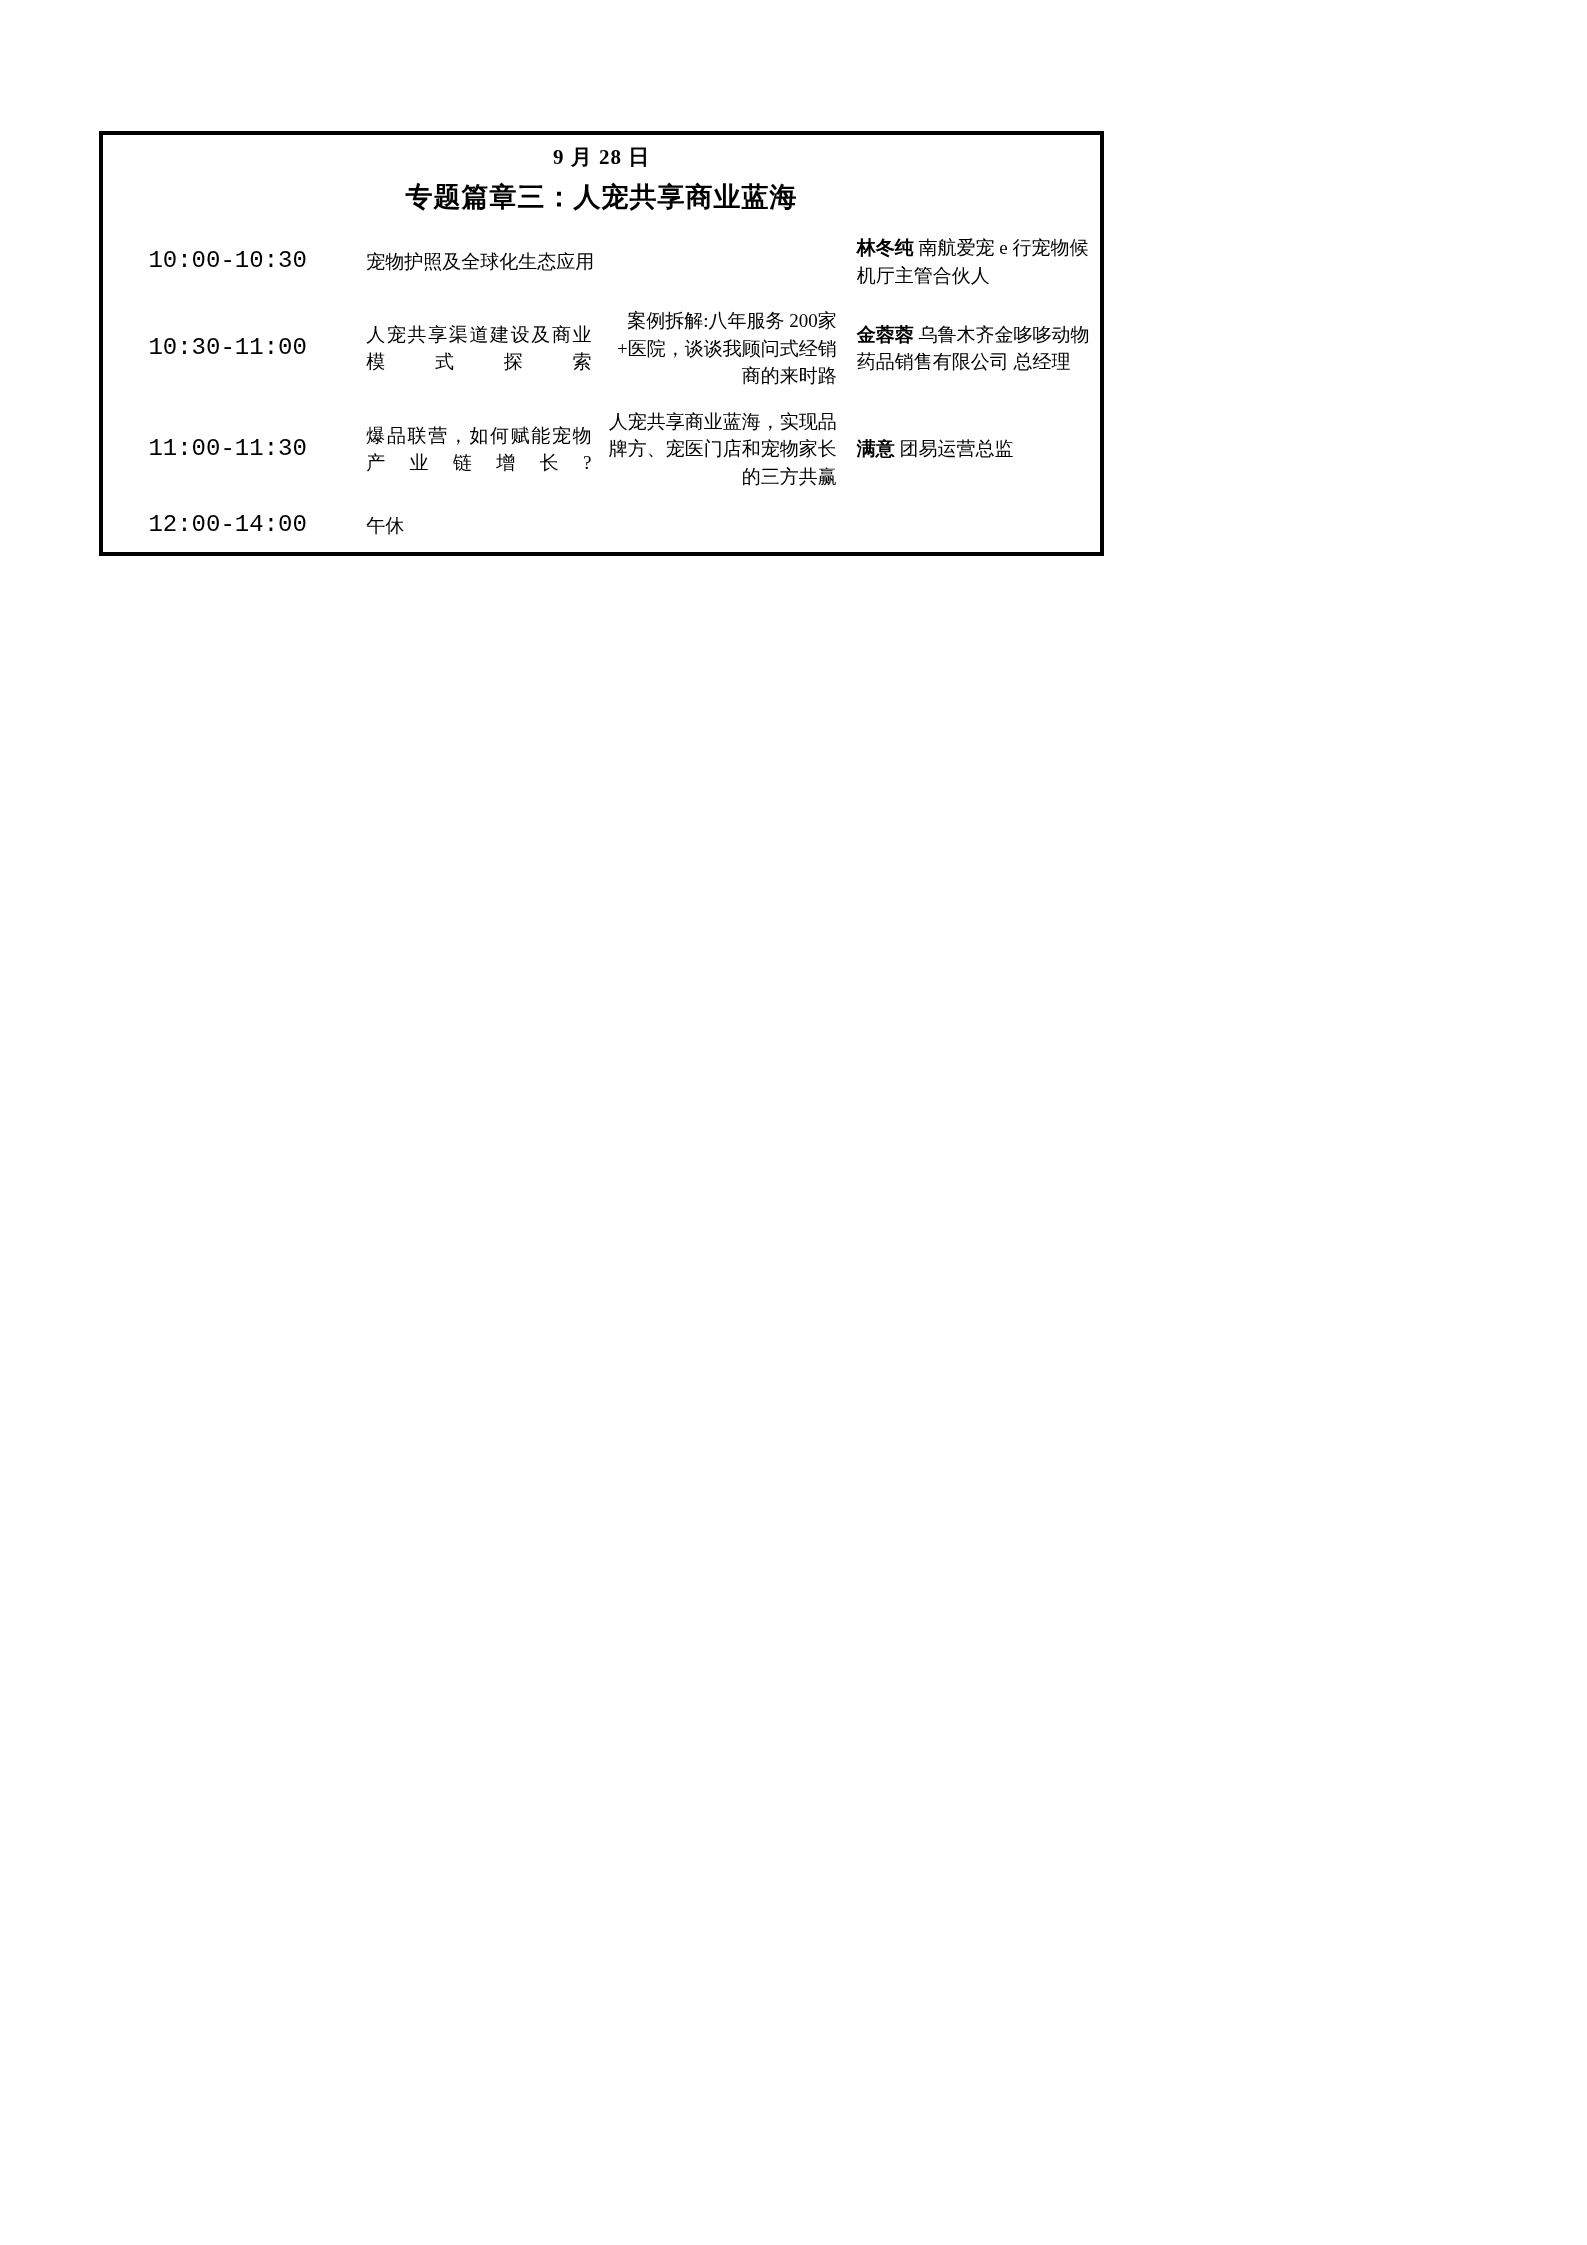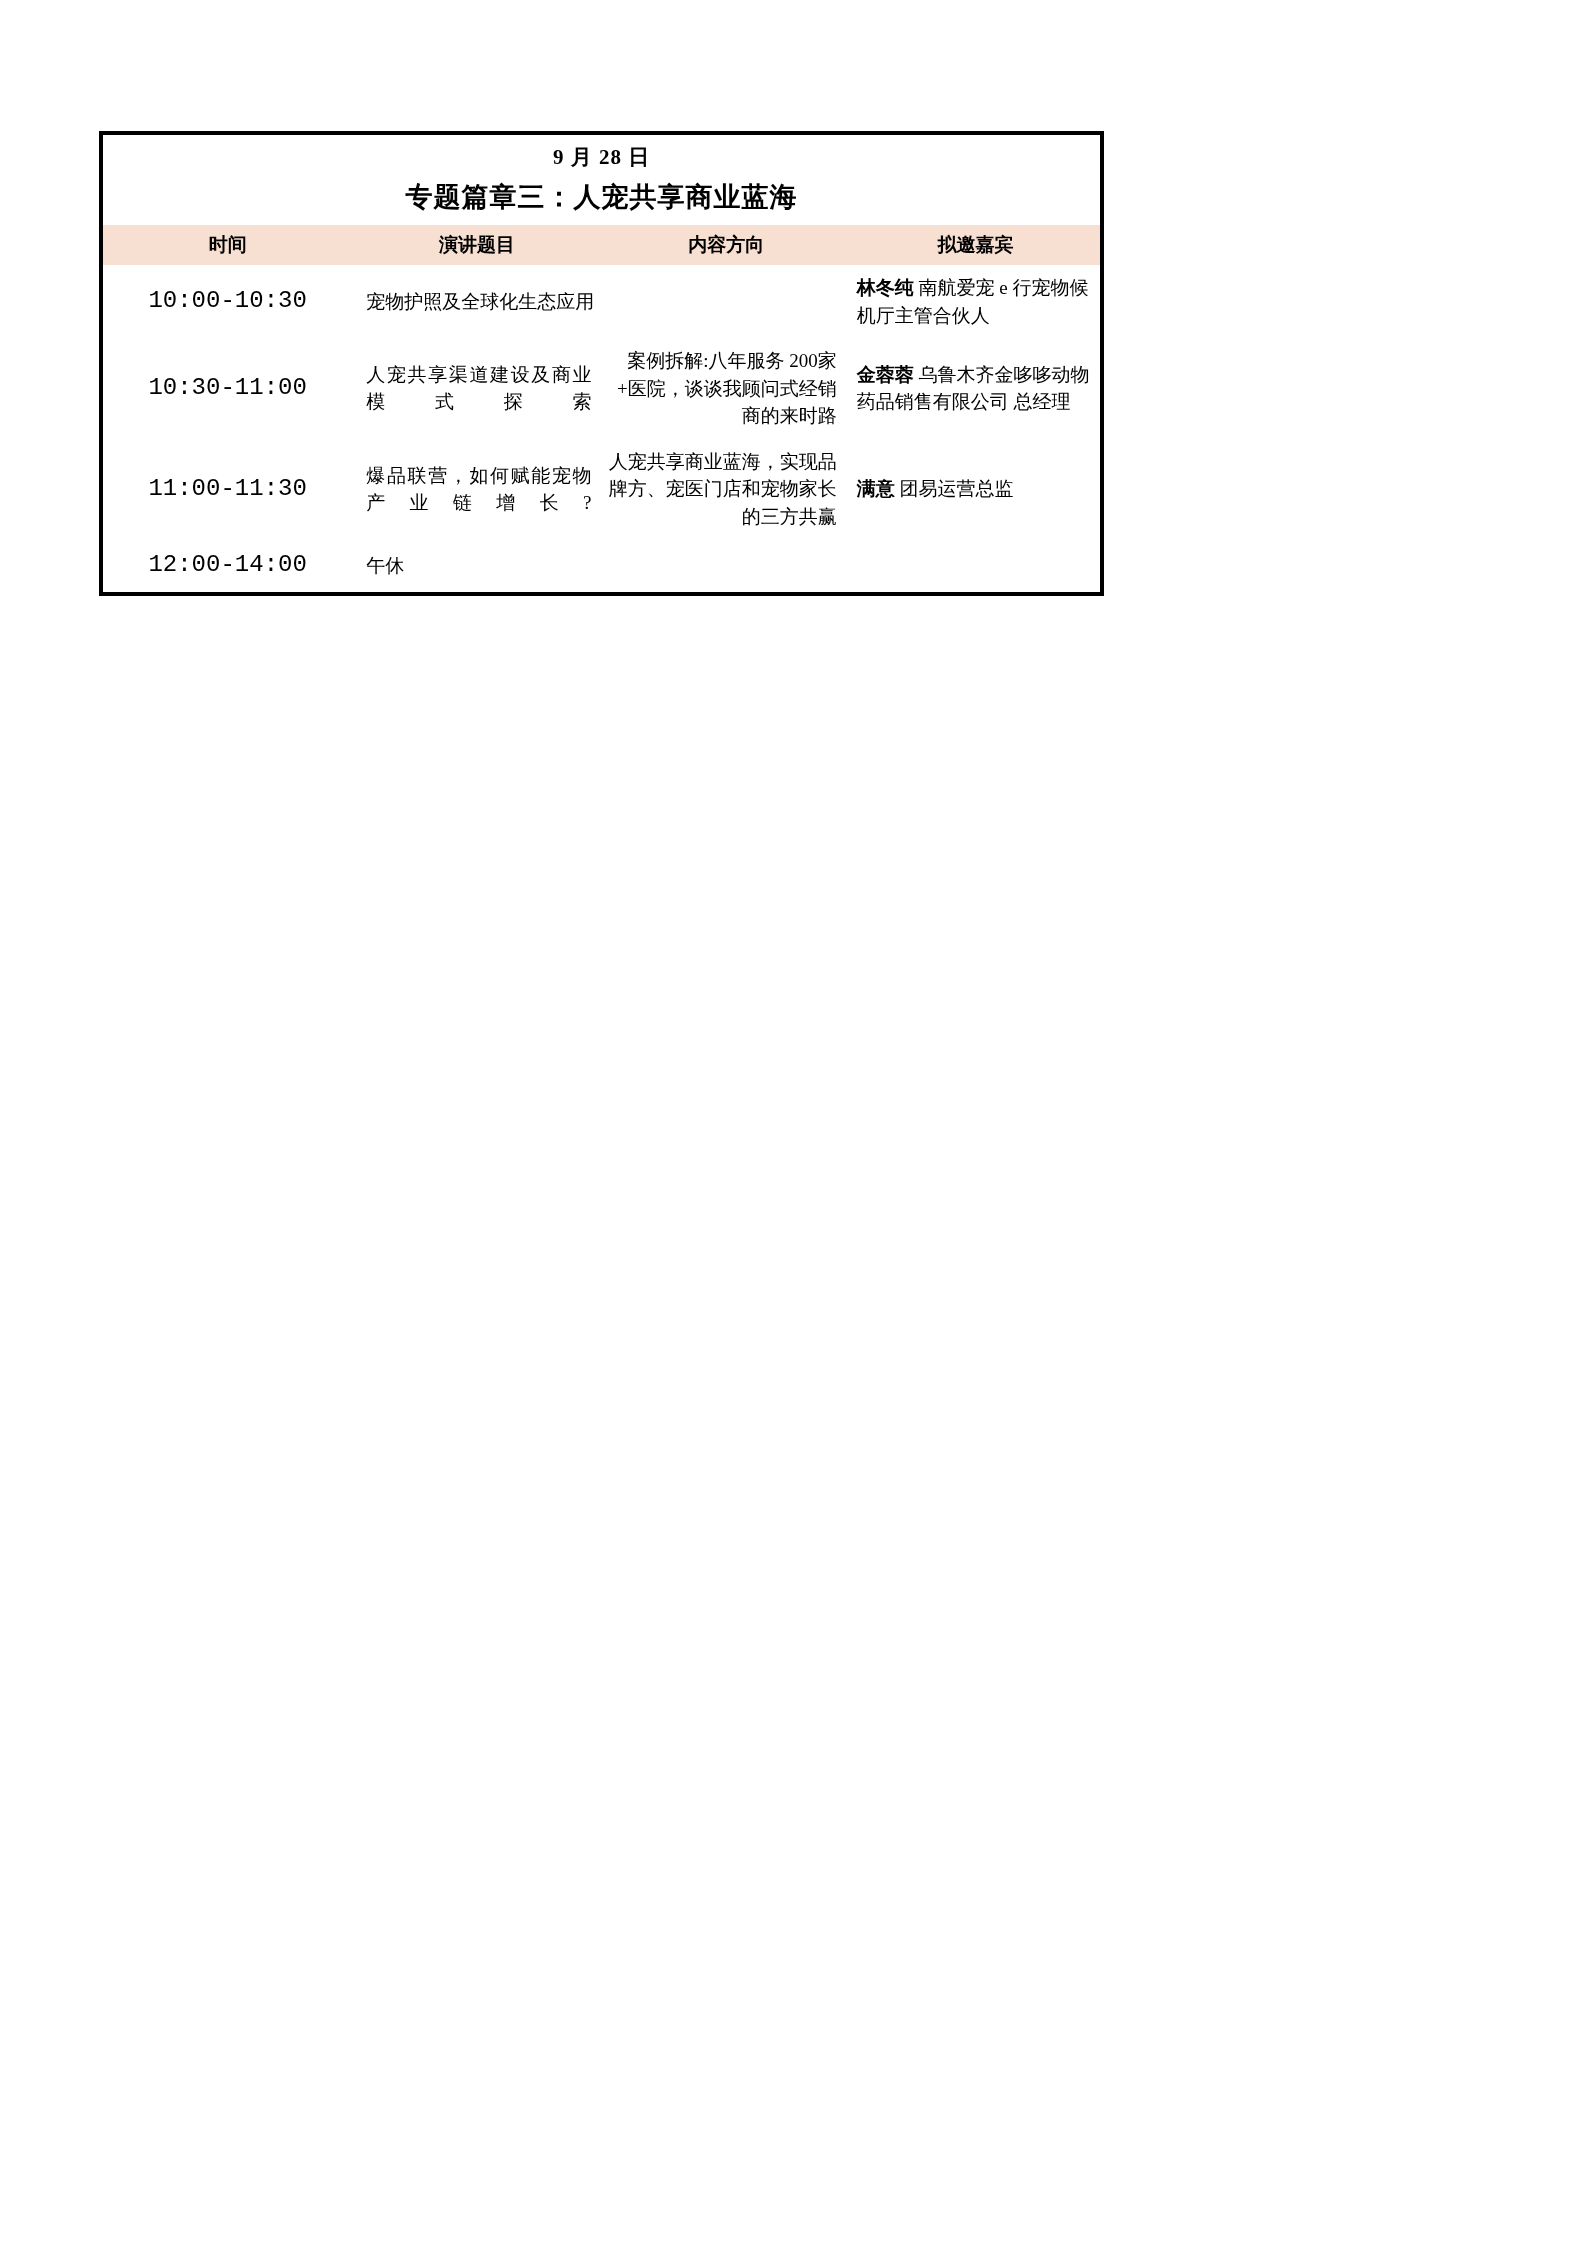--- a/index.html
+++ b/index.html
@@ -111,26 +111,20 @@
 <div class="page">
   <div class="doc-table">
     <table class="table-inner">
       <tbody>
           <tr class="title-row">
         <td colspan="4">9 月 28 日</td>
       </tr>
       <tr class="subtitle-row">
         <td colspan="4">专题篇章三：人宠共享商业蓝海</td>
       </tr>
-      <tr class="header-row">
-        <td class="hdr-time">时间</td>
-        <td class="hdr-topic">演讲题目</td>
-        <td class="hdr-content">内容方向</td>
-        <td class="hdr-guest">拟邀嘉宾</td>
-      </tr>
 
       <tr class="body-row">
         <td class="col-time">10:00-10:30</td>
         <td class="col-topic plain wide-span" colspan="2">宠物护照及全球化生态应用</td>
         <td class="col-guest">
           <span class="guest-name">林冬纯</span>
           <span>南航爱宠 e 行宠物候机厅主管合伙人</span>
         </td>
       </tr>
 

